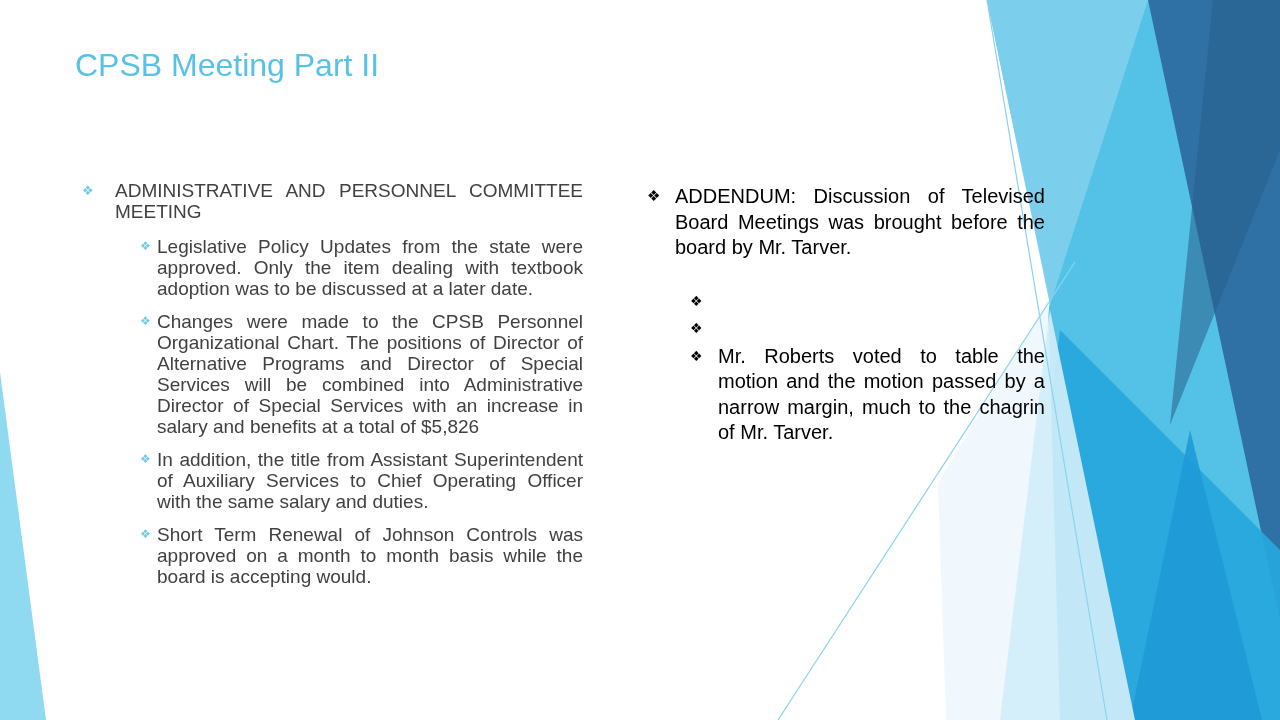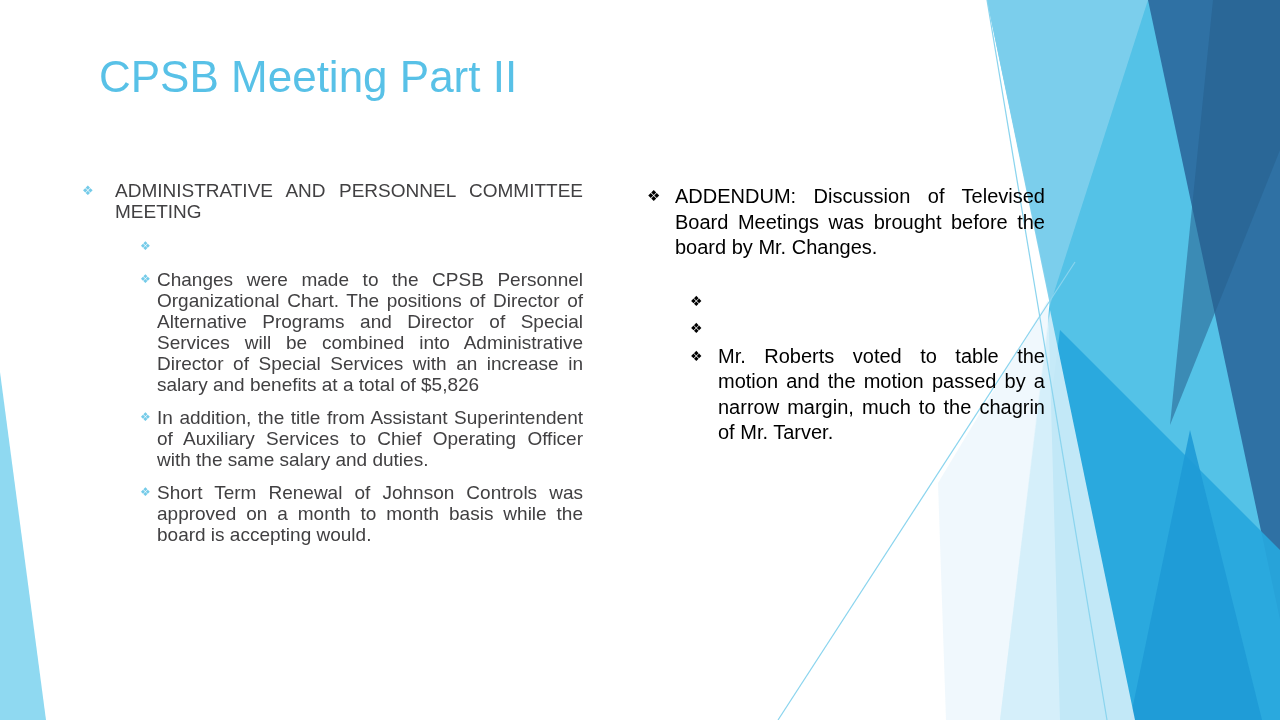--- a/index.html
+++ b/index.html
@@ -13,27 +13,26 @@
   }
   .bg {
     position: absolute;
     inset: 0;
     width: 1280px;
     height: 720px;
   }
   .title {
     position: absolute;
     left: 75px;
-    top: 48px;
+    top: 36px;
     width: 640px;
-    font-size: 44px;
+    font-size: 32px;
     line-height: 58px;
     font-weight: 400;
     letter-spacing: 0px;
-    margin-left: 24px;
   }
   .col { position: absolute; }
   .col-left {
     left: 75px;
     top: 180px;
     width: 508px;
     font-size: 19px;
     line-height: 21px;
   }
   .col-right {
@@ -86,39 +85,40 @@
     <div>CPSB Meeting Part II</div>
   </div>
 
   <div class="col col-left" style="color: rgb(65, 64, 66);">
     <div class="row lvl1">
       <span class="bullet" style="color: rgb(116, 203, 233);">❖</span>
       <span class="txt">ADMINISTRATIVE AND PERSONNEL COMMITTEE MEETING</span>
     </div>
     <div class="row lvl2">
       <span class="bullet" style="color: rgb(116, 203, 233);">❖</span>
+      <span class="txt">Legislative Policy Updates from the state were approved. Only the item dealing with textbook adoption was to be discussed at a later date.</span>
     </div>
     <div class="row lvl2">
       <span class="bullet" style="color: rgb(116, 203, 233);">❖</span>
       <span class="txt">Changes were made to the CPSB Personnel Organizational Chart. The positions of Director of Alternative Programs and Director of Special Services will be combined into Administrative Director of Special Services with an increase in salary and benefits at a total of $5,826</span>
     </div>
     <div class="row lvl2">
       <span class="bullet" style="color: rgb(116, 203, 233);">❖</span>
       <span class="txt">In addition, the title from Assistant Superintendent of Auxiliary Services to Chief Operating Officer with the same salary and duties.</span>
     </div>
     <div class="row lvl2">
       <span class="bullet" style="color: rgb(116, 203, 233);">❖</span>
       <span class="txt">Short Term Renewal of Johnson Controls was approved on a month to month basis while the board is accepting would.</span>
     </div>
   </div>
 
   <div class="col col-right" style="color: rgb(0, 0, 0);">
     <div class="row lvl1">
       <span class="bullet" style="color: rgb(0, 0, 0);">❖</span>
-      <span class="txt">ADDENDUM: Discussion of Televised Board Meetings was brought before the board by Mr. Changes.</span>
+      <span class="txt">ADDENDUM: Discussion of Televised Board Meetings was brought before the board by Mr. Tarver.</span>
     </div>
     <div class="row lvl2">
       <span class="bullet" style="color: rgb(0, 0, 0);">❖</span>
     </div>
     <div class="row lvl2">
       <span class="bullet" style="color: rgb(0, 0, 0);">❖</span>
     </div>
     <div class="row lvl2">
       <span class="bullet" style="color: rgb(0, 0, 0);">❖</span>
       <span class="txt">Mr. Roberts voted to table the motion and the motion passed by a narrow margin, much to the chagrin of Mr. Tarver.</span>

